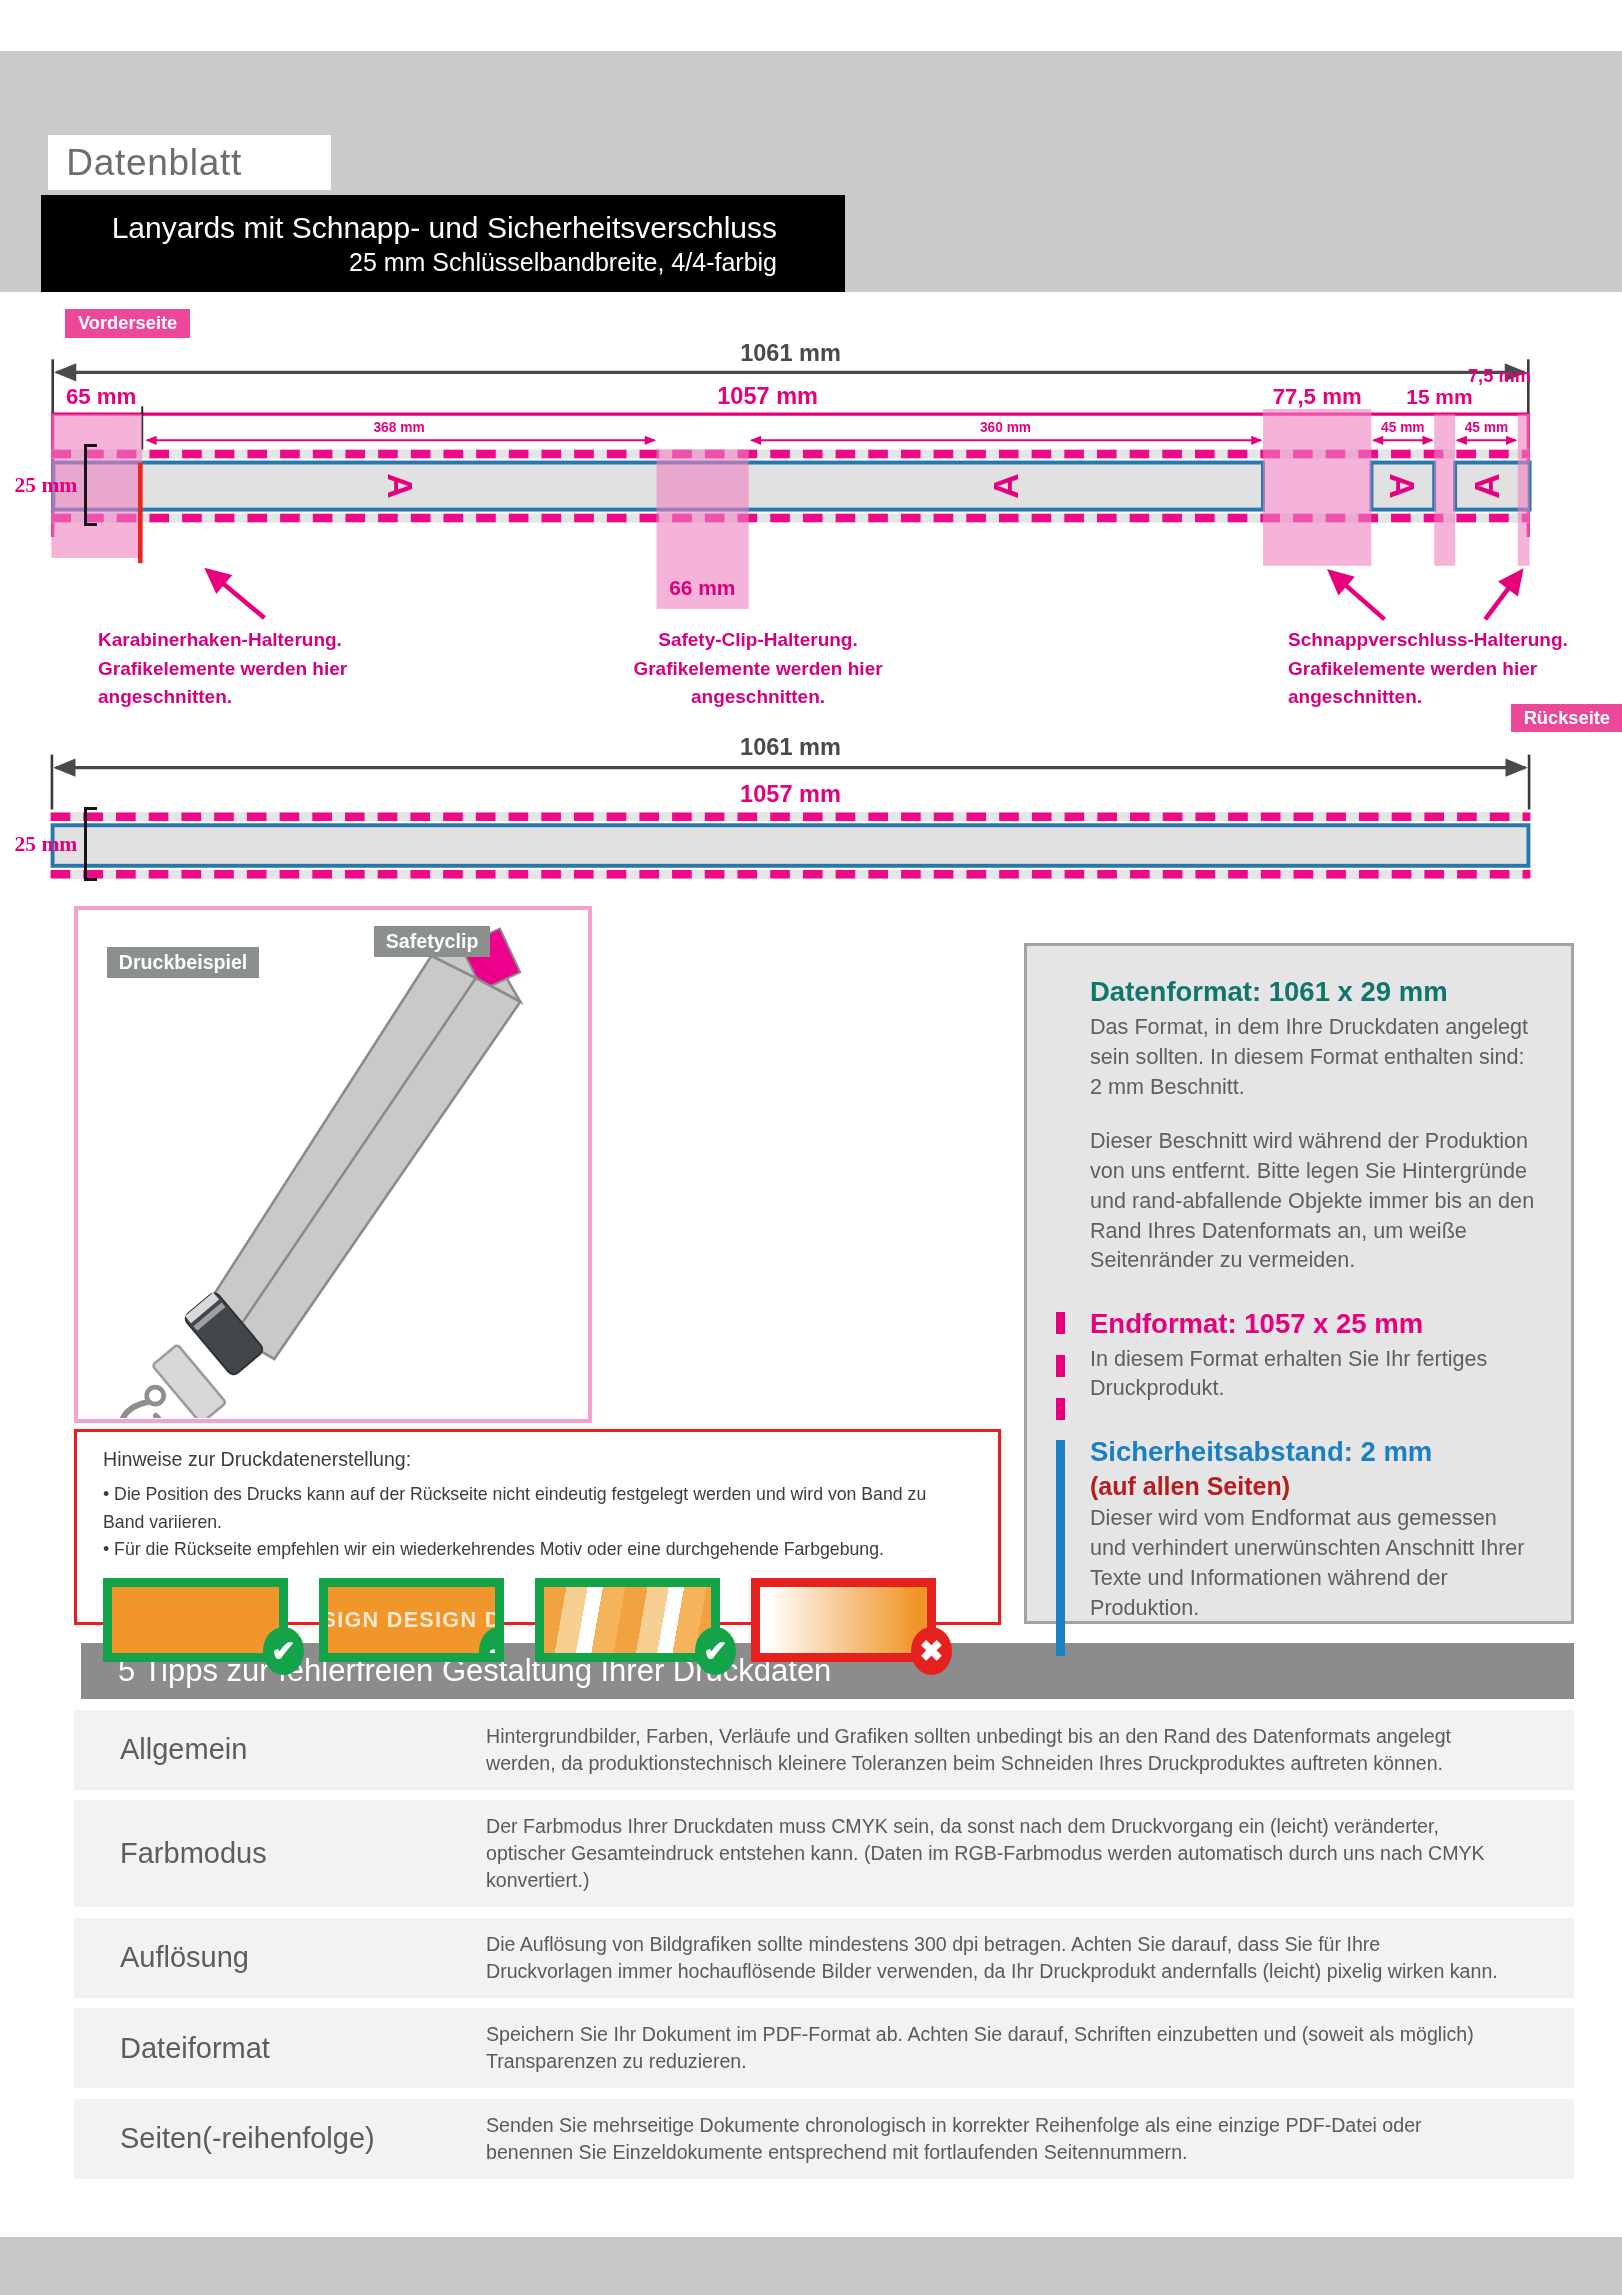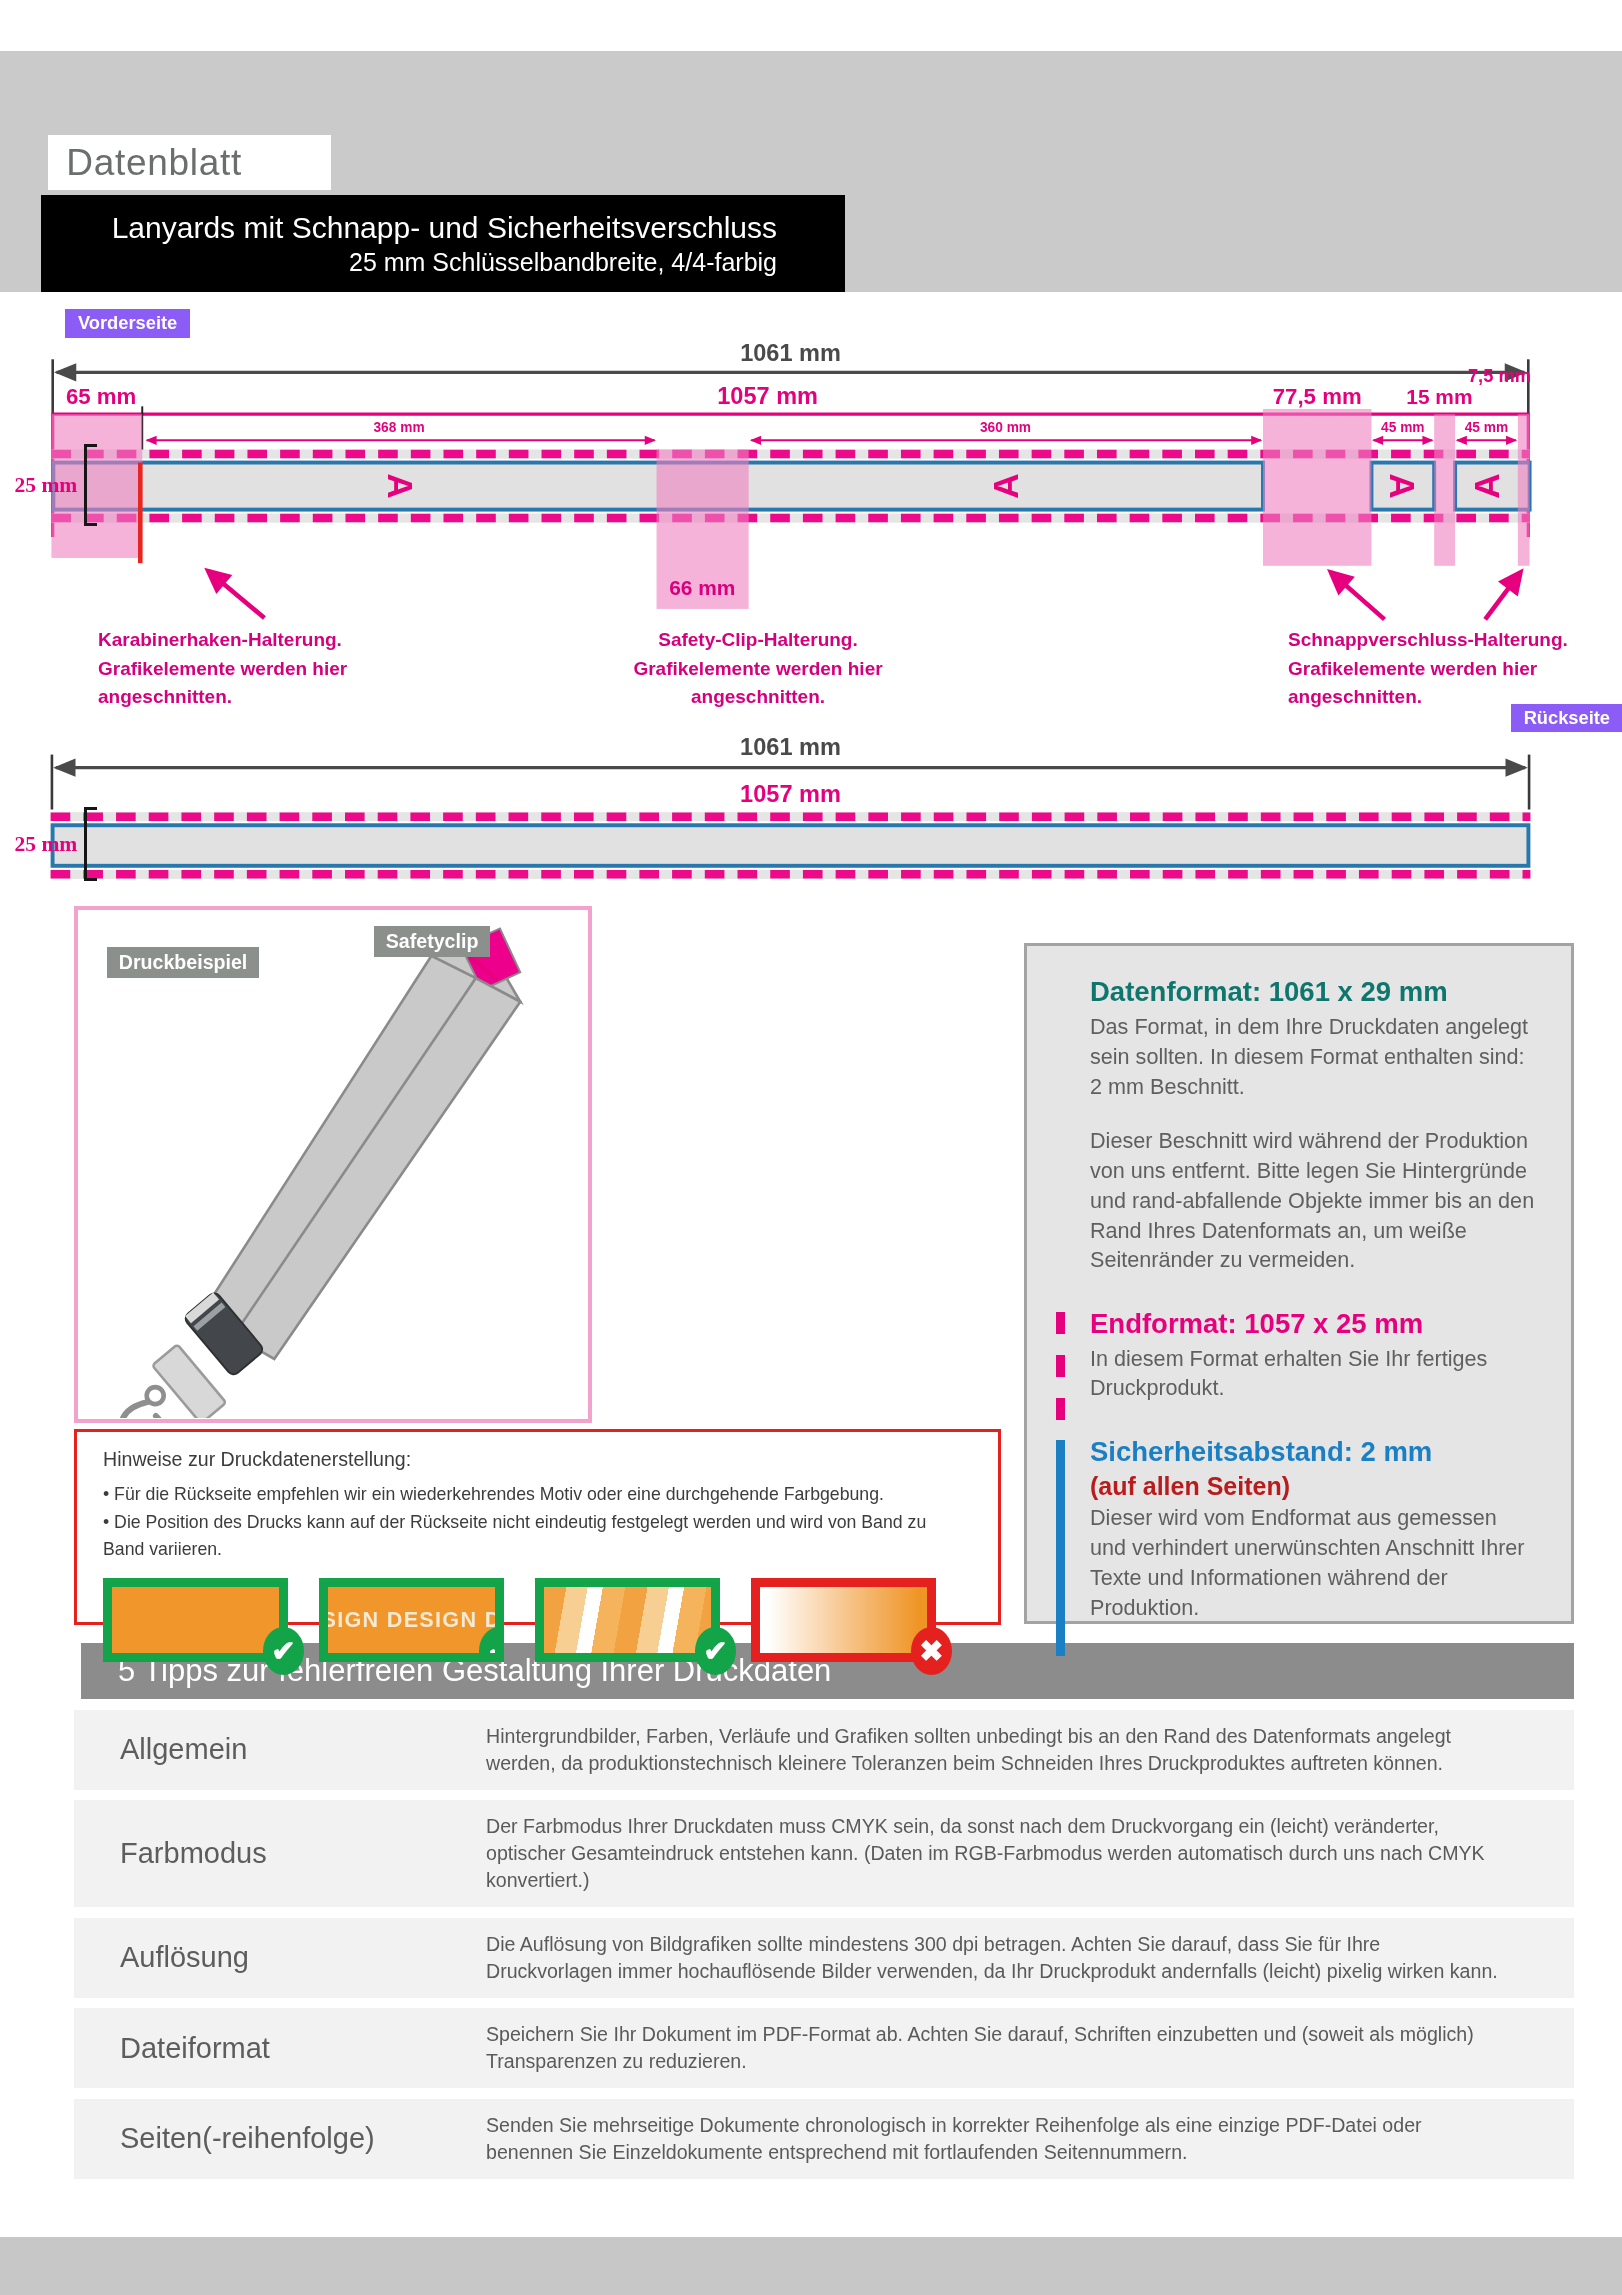--- a/index.html
+++ b/index.html
@@ -17,21 +17,21 @@
   .title-box span{font-size:37px;color:#6b6f6c;letter-spacing:0.7px;}
   .head-bar{
     position:absolute;left:41px;top:144px;width:804px;height:97px;background:#000000;
     display:flex;flex-direction:column;justify-content:center;align-items:flex-end;
     padding-right:68px;box-sizing:border-box;color:#ffffff;
   }
   .head-bar .l1{font-size:30px;line-height:1.25;}
   .head-bar .l2{font-size:25px;line-height:1.25;}
 
   .side-tag{
-    display:inline-block;background:#8b5cf6;color:#fff;font-weight:bold;font-size:18.3px;
+    display:inline-block;background:#ec4899;color:#fff;font-weight:bold;font-size:18.3px;
     padding:3.3px 13px;margin-left:65px;
   }
   .sec-front{margin-top:17px;flex:none;}
   .front-wrap{position:relative;height:353px;margin-top:3.9px;}
   .front-wrap svg.band{position:absolute;left:48px;top:0;}
   .back-wrap{position:relative;height:157px;margin-top:3.9px;}
   .back-wrap svg.band{position:absolute;left:48px;top:0;}
   .sec-back{margin-top:9.2px;flex:none;text-align:right;}
 
   .bracket25{position:absolute;display:flex;align-items:center;gap:6.5px;}
@@ -274,22 +274,22 @@
     <div class="blockrel">
       <div class="solid-marker"></div>
       <h3 class="blue">Sicherheitsabstand: 2 mm</h3>
       <div class="sub">(auf allen Seiten)</div>
       <p>Dieser wird vom Endformat aus gemessen und verhindert unerwünschten Anschnitt Ihrer Texte und Informationen während der Produktion.</p>
     </div>
   </div>
 
   <div class="hints">
     <div class="h-title">Hinweise zur Druckdatenerstellung:</div>
+    <div class="h-bullet">• Die Position des Drucks kann auf der Rückseite nicht eindeutig festgelegt werden und wird von Band zu Band variieren.</div>
     <div class="h-bullet">• Für die Rückseite empfehlen wir ein wiederkehrendes Motiv oder eine durchgehende Farbgebung.</div>
-    <div class="h-bullet">• Die Position des Drucks kann auf der Rückseite nicht eindeutig festgelegt werden und wird von Band zu Band variieren.</div>
     <div class="thumbs">
       <div class="thumb solid">
         <div class="badge ok">✔</div>
       </div>
       <div class="thumb text">
         <span>ESIGN  DESIGN  DE</span>
         <div class="badge ok">✔</div>
       </div>
       <div class="thumb pattern">
         <div class="badge ok">✔</div>

